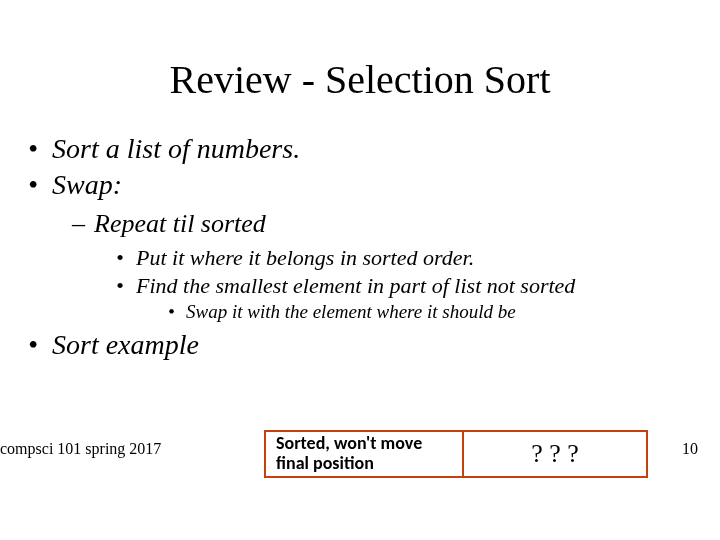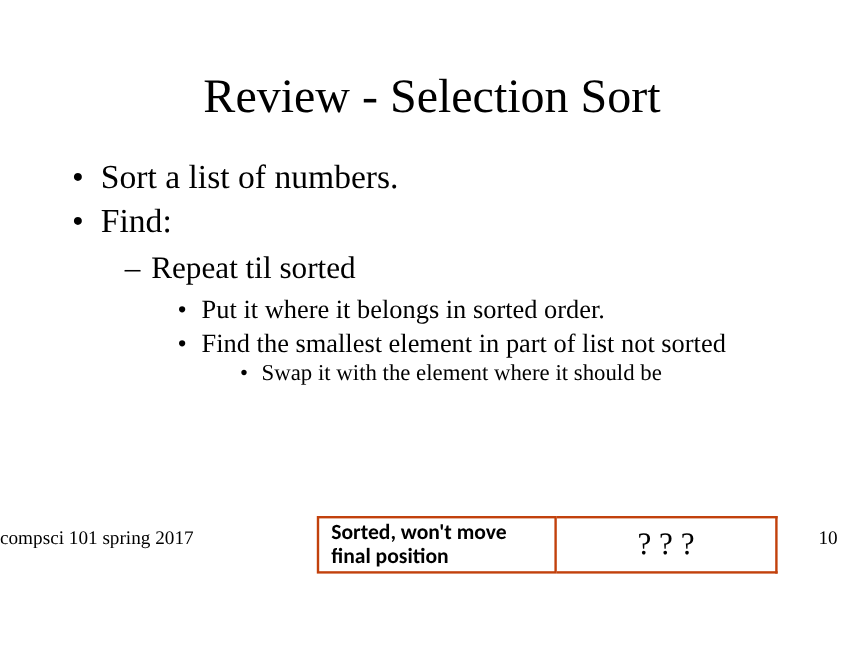--- a/index.html
+++ b/index.html
@@ -17,22 +17,23 @@
     padding: 0;
   }
   .title {
     text-align: center;
     font-size: 40px;
     font-weight: normal;
     padding-top: 56px;
     padding-bottom: 30px;
   }
   .body {
-    padding-left: 60px;
+    padding-left: 28px;
     padding-right: 40px;
+    font-style: italic;
   }
   .lvl1 {
     font-size: 28px;
     list-style: none;
     margin-bottom: 4px;
   }
   .lvl1::before {
     content: "•";
     display: inline-block;
     width: 24px;
@@ -114,25 +115,26 @@
 </style>
 </head>
 <body>
 
 <div class="slide">
 
   <h1 class="title">Review - Selection Sort</h1>
 
   <div class="body">
     <div class="lvl1"><span>Sort a list of numbers.</span></div>
-    <div class="lvl1"><span>Find:</span></div>
+    <div class="lvl1"><span>Swap:</span></div>
     <div class="lvl2"><span>Repeat til sorted</span></div>
     <div class="lvl3"><span>Put it where it belongs in sorted order.</span></div>
     <div class="lvl3"><span>Find the smallest element in part of list not sorted</span></div>
     <div class="lvl4"><span>Swap it with the element where it should be</span></div>
+    <div class="lvl1"><span>Sort example</span></div>
   </div>
 
   <div class="boxes">
     <div class="box box-left">Sorted, won't move final position</div>
     <div class="box box-right">? ? ?</div>
   </div>
 
   <div class="footer-center">compsci 101 spring 2017</div>
   <div class="footer-right">10</div>
 

